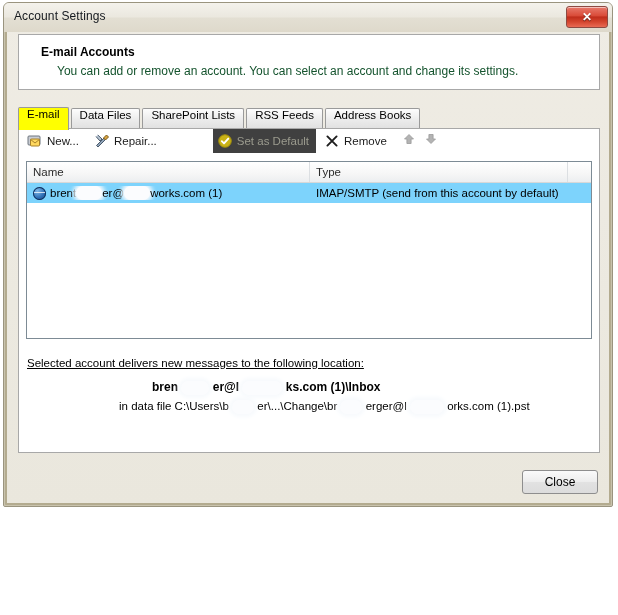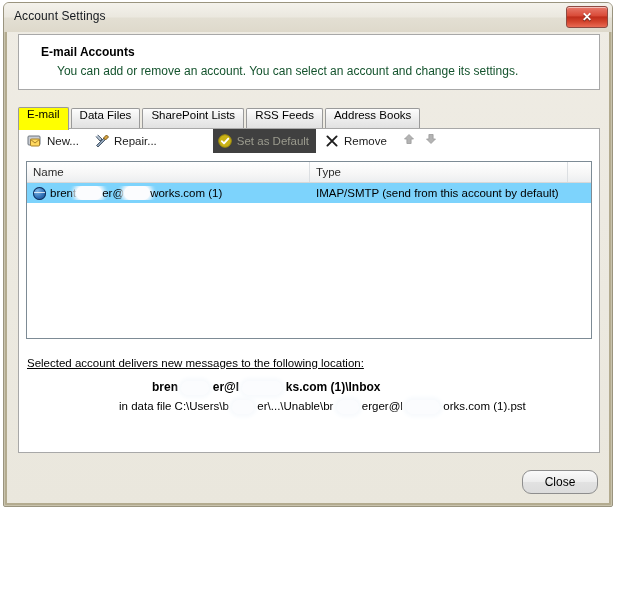--- a/index.html
+++ b/index.html
@@ -214,21 +214,21 @@
     white-space: nowrap;
   }
 
   
   .btn-close {
     position: absolute; right: 14px; bottom: 12px;
     width: 76px; height: 24px;
     font-size: 12px; color: #000;
     background: linear-gradient(to bottom, #fafafa 0%, #ededed 48%, #e2e2e2 52%, #dcdcdc 100%);
     border: 1px solid #8e8e8e;
-    border-radius: 9px;
+    border-radius: 3px;
     display: flex; align-items: center; justify-content: center;
     cursor: pointer;
     box-sizing: border-box;
   }
 
   
   .caption {
     position: absolute; left: 32px; top: 541px;
     font-family: "Liberation Serif", serif;
     font-size: 25px;
@@ -375,21 +375,21 @@
         <span>bren</span>
         <span class="redact soft" style="width:28px"></span>
         <span>er@l</span>
         <span class="redact soft" style="width:40px"></span>
         <span>ks.com (1)\Inbox</span>
       </div>
 
       <div class="deliver-sub">
         <span>in data file C:\Users\b</span>
         <span class="redact soft" style="width:22px"></span>
-        <span>er\...\Unable\br</span>
+        <span>er\...\Change\br</span>
         <span class="redact soft" style="width:22px"></span>
         <span>erger@l</span>
         <span class="redact soft" style="width:34px"></span>
         <span>orks.com (1).pst</span>
       </div>
     </div>
 
     <div class="btn-close">Close</div>
   </div>
 

